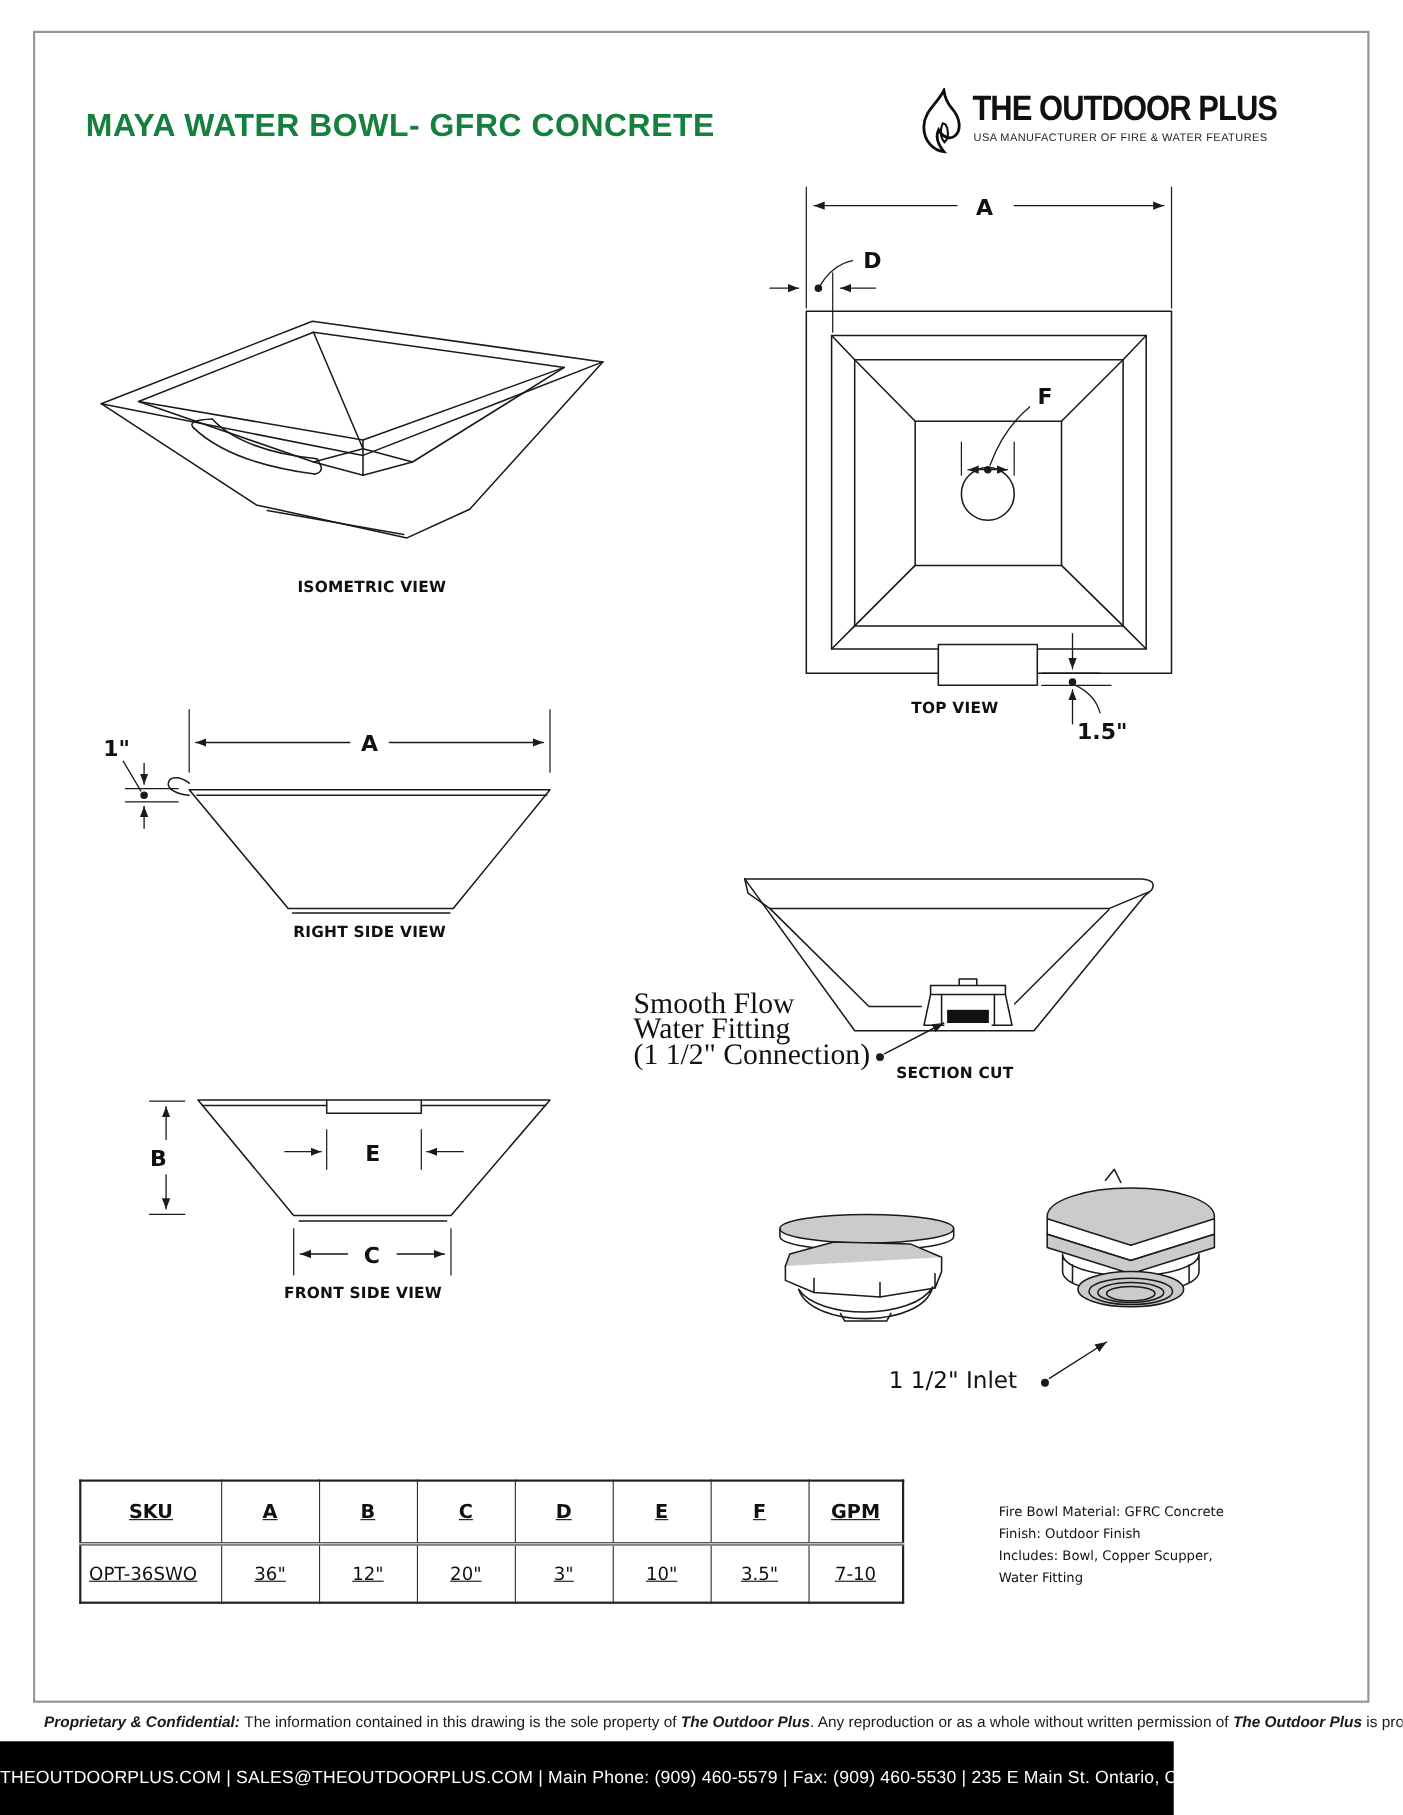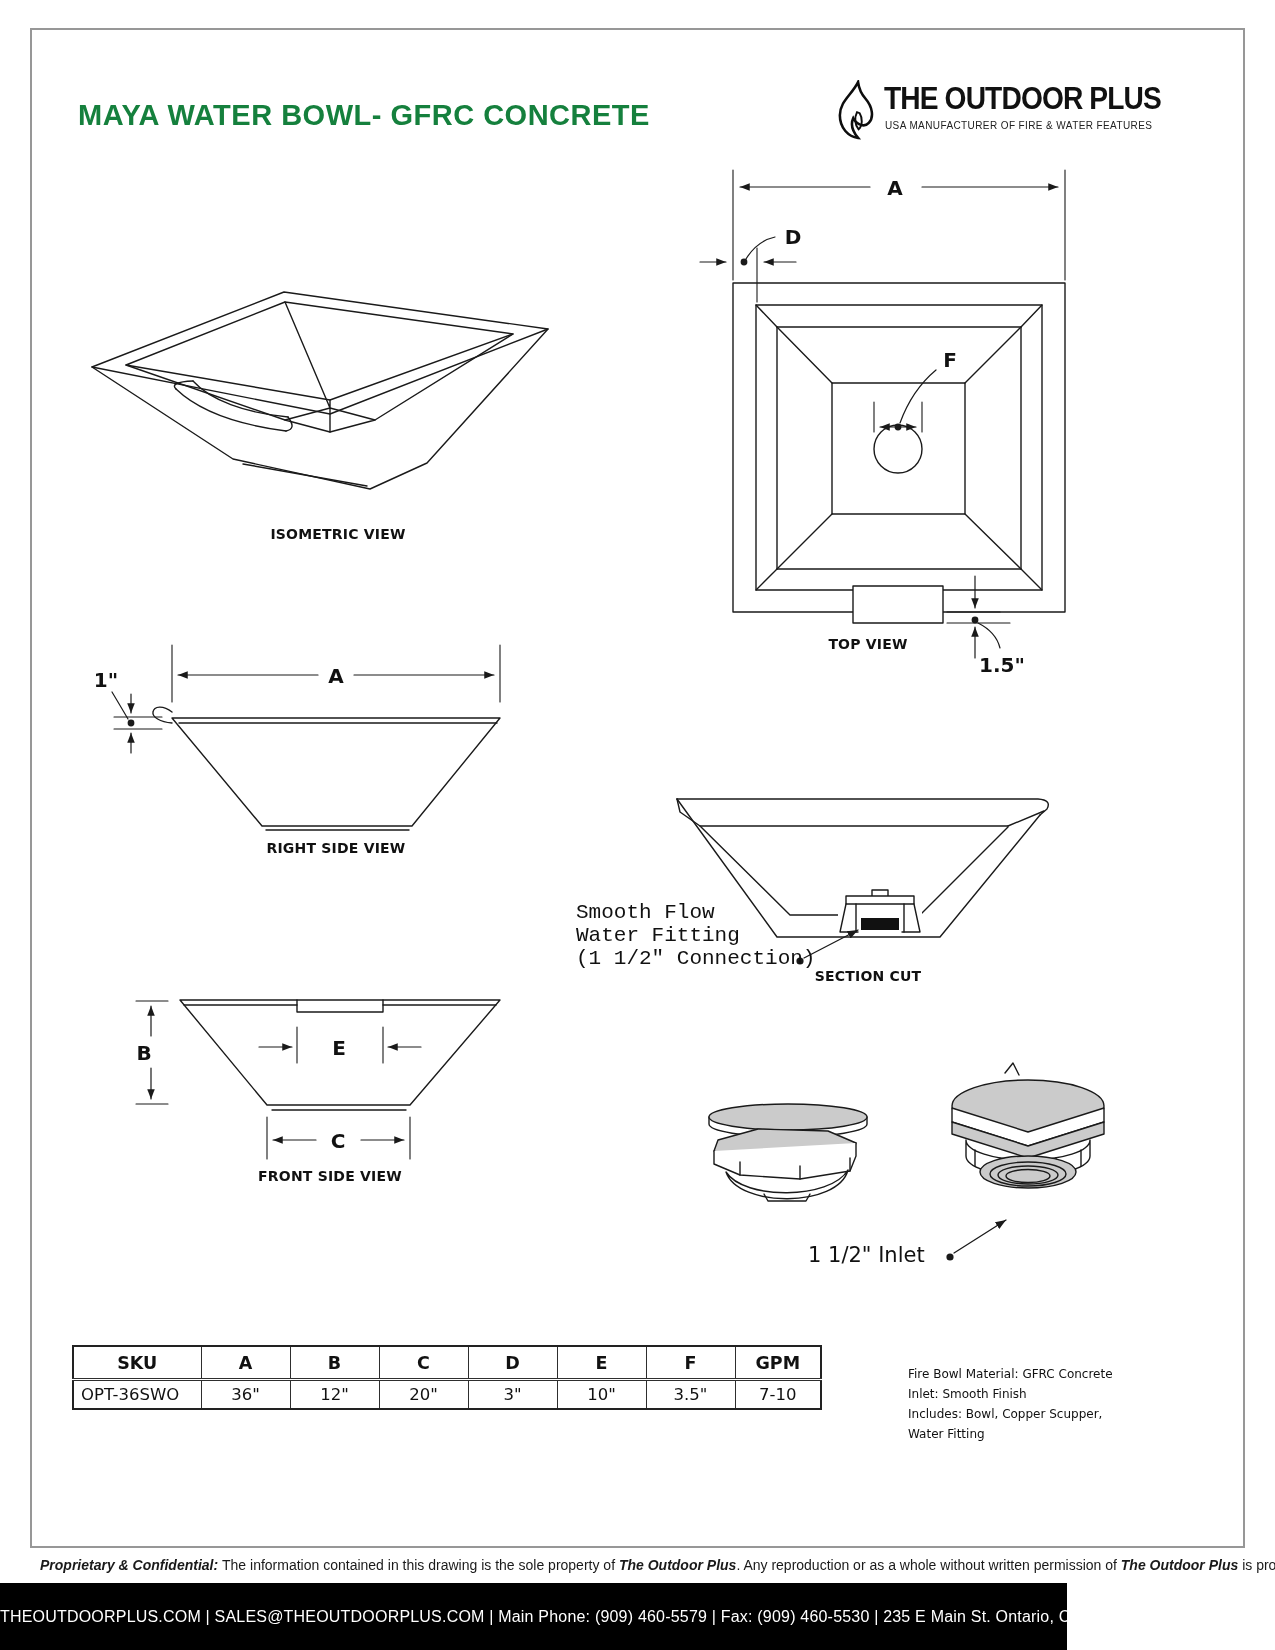--- a/index.html
+++ b/index.html
@@ -10,30 +10,30 @@
   .doc-title{position:absolute;left:78px;top:80px;font-size:29px;font-weight:800;
        letter-spacing:.5px;color:#15803d;}
   .logo{position:absolute;left:835px;top:74px;width:330px;}
   .logo-flame{position:absolute;left:0;top:6px;}
   .logo-brand{position:absolute;left:49px;top:6px;font-size:32px;font-weight:800;
        letter-spacing:-1px;transform:scaleX(.88);transform-origin:left;white-space:nowrap;}
   .logo-tagline{position:absolute;left:50px;top:46px;font-size:10px;letter-spacing:.4px;
        color:#222;white-space:nowrap;}
   .view-label{position:absolute;font-family:"DejaVu Sans","Liberation Sans",sans-serif;
        font-weight:bold;font-size:14px;text-align:center;letter-spacing:.2px;}
-  .callout{position:absolute;left:576px;top:901px;font-family:Liberation Mono, monospace;
-       font-size:21px;line-height:23px;}
+  .callout{position:absolute;left:576px;top:901px;font-family:Liberation Serif, serif;
+       font-size:27px;line-height:23px;}
   .callout span{display:block;}
   .inlet-label{position:absolute;left:808px;top:1243px;font-family:"DejaVu Sans",sans-serif;
        font-size:21px;}
   .notes{position:absolute;left:908px;top:1364px;font-family:"DejaVu Sans",sans-serif;
        font-size:12px;line-height:20px;}
   table.spec{position:absolute;left:72px;top:1345px;width:748px;border-collapse:collapse;
        font-family:"DejaVu Sans",sans-serif;font-size:16.5px;table-layout:fixed;}
-  table.spec th,table.spec td{border:1.5px solid #2e2e2e;text-align:center;padding:0;}
+  table.spec th,table.spec td{border:1.5px solid #2e2e2e;text-align:center;padding:12px;text-decoration:underline;}
   table.spec th{height:31px;font-size:17.5px;border-bottom:3px double #2e2e2e;}
   table.spec td{height:27px;}
   table.spec td.sku{text-align:left;padding-left:7px;}
   table.spec{border:2px solid #222;}
   .drawing-layer{position:absolute;left:0;top:0;}
   .footer-prop{position:absolute;left:40px;top:1557px;width:1195px;text-align:center;
        font-size:14px;color:#1a1a1a;white-space:nowrap;}
   .footer-prop .bi{font-weight:bold;font-style:italic;}
   .contact-bar{position:absolute;left:0;top:1583px;width:1067px;height:67px;background:#000;}
   .contact-bar span{display:block;text-align:center;padding-top:25px;color:#fff;
@@ -249,21 +249,21 @@
         <td>3"</td>
         <td>10"</td>
         <td>3.5"</td>
         <td>7-10</td>
       </tr>
     </tbody>
 </table>
 
 <div class="notes">
   <div>Fire Bowl Material: GFRC Concrete</div>
-  <div>Inlet: Smooth Finish</div>
+  <div>Finish: Outdoor Finish</div>
   <div>Includes: Bowl, Copper Scupper,</div>
   <div>Water Fitting</div>
 </div>
 
 <div class="footer-prop">
   <span class="bi">Proprietary &amp; Confidential: </span><span>The information contained in this drawing is the sole property of </span><span class="bi">The Outdoor Plus</span><span>. Any reproduction or as a whole without written permission of </span><span class="bi">The Outdoor Plus</span><span> is prohibited.</span>
 </div>
 
 <div class="contact-bar">
   <span>THEOUTDOORPLUS.COM  |  SALES@THEOUTDOORPLUS.COM  | Main Phone: (909) 460-5579 | Fax: (909) 460-5530 | 235 E Main St. Ontario, California 91761, U.S.A</span>

